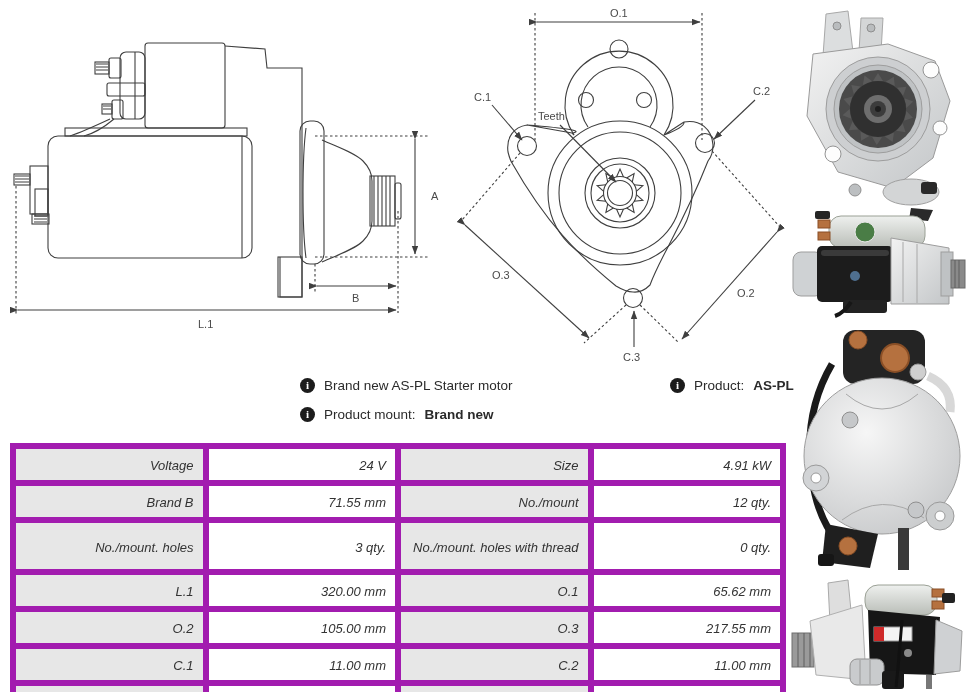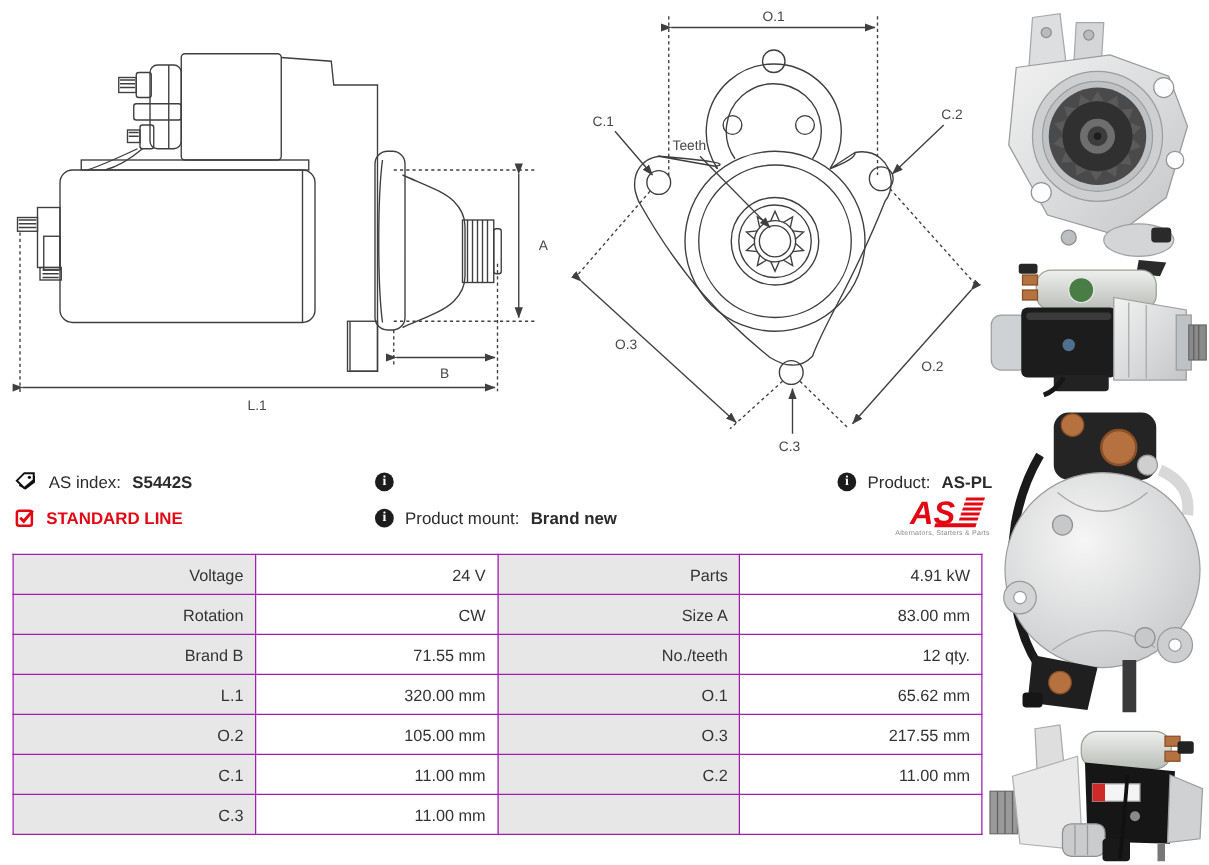--- a/index.html
+++ b/index.html
@@ -19,21 +19,21 @@
     font-size:11px;font-weight:bold;font-family:"Liberation Serif","DejaVu Serif",serif;line-height:1;}
   
   .as-logo{position:absolute;left:712px;top:395px;width:84px;text-align:center;}
   .as-logo .mark{position:relative;height:28px;}
   .as-logo .tagline{font-size:5.6px;color:#8a8a8a;margin-top:1px;letter-spacing:.2px;white-space:nowrap;}
   
   table.spec{
     position:absolute;left:10px;top:443px;width:776px;border-collapse:collapse;table-layout:fixed;
     font-size:13px;color:#333;
   }
-  table.spec td{border:1px solid #a21caf;padding:4px 9px 2px 4px;text-align:right;height:25px;vertical-align:middle;}
+  table.spec td{border:6px solid #a21caf;padding:4px 9px 2px 4px;text-align:right;height:25px;vertical-align:middle;font-style:italic;}
   table.spec tr.tall td{height:40px;}
   td.lbl{background:#e7e7e7;}
   td.val{background:#fff;}
   
   .line-draw{stroke:#3f3f3f;stroke-width:1.1;fill:none;}
   .dim-text{font-size:11px;fill:#4a4a4a;}
 </style>
 </head>
 <body>
 
@@ -283,104 +283,67 @@
     <circle cx="118" cy="78" r="4" fill="#d8d8d8" opacity="0.6"></circle>
     <polygon points="146,45 172,56 170,96 144,99" fill="#cfd1d3" stroke="#9d9d9d"></polygon>
     <rect x="60" y="84" width="34" height="26" rx="7" fill="#c9cbcd" stroke="#909090"></rect>
     <line x1="70" y1="85" x2="70" y2="109" stroke="#9a9a9a"></line>
     <line x1="80" y1="85" x2="80" y2="109" stroke="#9a9a9a"></line>
     <rect x="92" y="96" width="22" height="18" rx="3" fill="#191919"></rect>
     <path d="M112,45 C110,70 108,95 106,112" stroke="#111" stroke-width="3" fill="none"></path>
     <rect x="136" y="100" width="6" height="14" fill="#777"></rect>
   </svg>
 
-  <div class="info-col" style="left:12px;top:376px;">
-    <div class="info-line">
-      <span class="ico">
-        <svg width="18" height="16" viewBox="0 0 18 16">
-          <path d="M10.5,1.2 L16,4 L16,9 L8.5,14.5 L3,11.5 Z" fill="#111"></path>
-          <path d="M7.5,1.5 L15,1.5 L15,7 L7.5,13.5 L1.5,7.5 Z" fill="#fff" stroke="#111" stroke-width="1.6"></path>
-          <circle cx="11.5" cy="4.8" r="1.3" fill="#111"></circle>
-        </svg>
-      </span>
-      <span>AS index:</span>
-      <b>S5442S</b>
-    </div>
-    <div class="info-line red-line">
-      <span class="ico">
-        <svg width="16" height="16" viewBox="0 0 16 16">
-          <rect x="1.5" y="2.5" width="12" height="12" rx="1.8" fill="none" stroke="#e30613" stroke-width="2"></rect>
-          <path d="M4.2,8.2 L7,11 L14.2,2.5" fill="none" stroke="#e30613" stroke-width="2.4"></path>
-        </svg>
-      </span>
-      <span>STANDARD LINE</span>
-    </div>
-  </div>
 
   <div class="info-col" style="left:300px;top:376px;">
     <div class="info-line">
       <span class="ico info-ico">i</span>
+      <span>Brand new AS-PL Starter motor</span>
     </div>
     <div class="info-line">
       <span class="ico info-ico">i</span>
       <span>Product mount:</span>
       <b>Brand new</b>
     </div>
   </div>
 
   <div class="info-col" style="left:670px;top:376px;">
     <div class="info-line">
       <span class="ico info-ico">i</span>
       <span>Product:</span>
       <b>AS-PL</b>
     </div>
   </div>
 
-  <div class="as-logo">
-    <div class="mark">
-      <svg width="84" height="28" viewBox="0 0 84 28">
-        <text x="16" y="24" font-size="26" font-weight="bold" font-style="italic" fill="#e30613">AS</text>
-        <g fill="#e30613" transform="skewX(-18) translate(62,0)">
-          <rect x="0" y="3" width="15" height="2.4"></rect>
-          <rect x="0" y="7" width="15" height="2.4"></rect>
-          <rect x="0" y="11" width="15" height="2.4"></rect>
-          <rect x="0" y="15" width="15" height="2.4"></rect>
-          <rect x="0" y="19" width="15" height="2.4"></rect>
-          <rect x="-18" y="23.5" width="33" height="3.2"></rect>
-        </g>
-      </svg>
-    </div>
-    <div class="tagline">Alternators, Starters &amp; Parts</div>
-  </div>
 
   <table class="spec">
     <colgroup>
         <col style="width:25%">
         <col style="width:25%">
         <col style="width:25%">
         <col style="width:25%">
       </colgroup>
     <tbody>
       <tr>
         <td class="lbl">Voltage</td>
         <td class="val">24 V</td>
-        <td class="lbl">Parts</td>
+        <td class="lbl">Size</td>
         <td class="val">4.91 kW</td>
-      </tr>
-      <tr>
-        <td class="lbl">Rotation</td>
-        <td class="val">CW</td>
-        <td class="lbl">Size A</td>
-        <td class="val">83.00 mm</td>
       </tr>
       <tr>
         <td class="lbl">Brand B</td>
         <td class="val">71.55 mm</td>
-        <td class="lbl">No./teeth</td>
+        <td class="lbl">No./mount</td>
         <td class="val">12 qty.</td>
+      </tr>
+      <tr class="tall">
+        <td class="lbl">No./mount. holes</td>
+        <td class="val">3 qty.</td>
+        <td class="lbl">No./mount. holes with thread</td>
+        <td class="val">0 qty.</td>
       </tr>
       <tr>
         <td class="lbl">L.1</td>
         <td class="val">320.00 mm</td>
         <td class="lbl">O.1</td>
         <td class="val">65.62 mm</td>
       </tr>
       <tr>
         <td class="lbl">O.2</td>
         <td class="val">105.00 mm</td>

